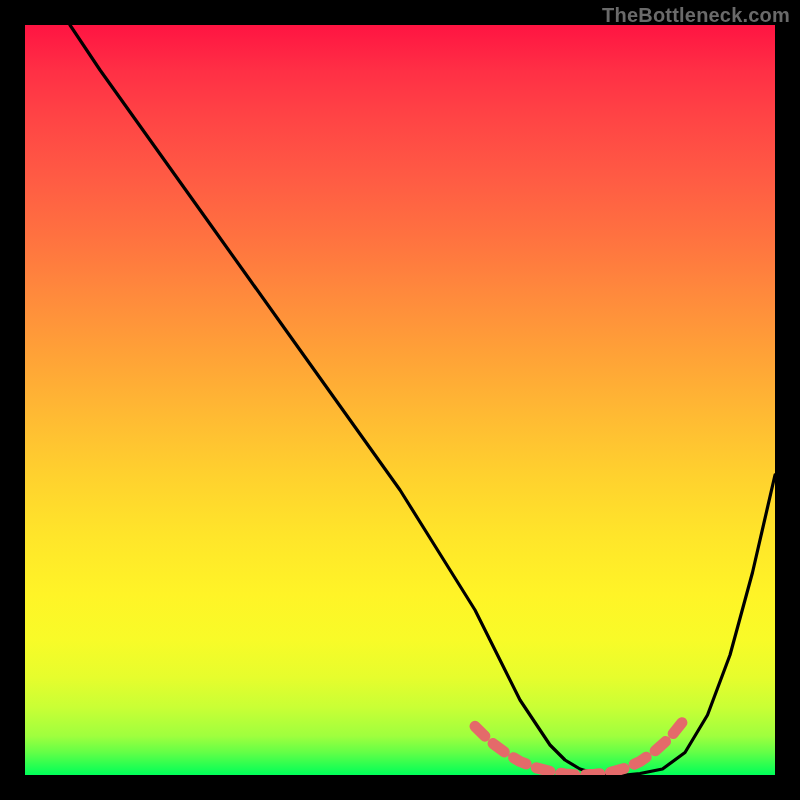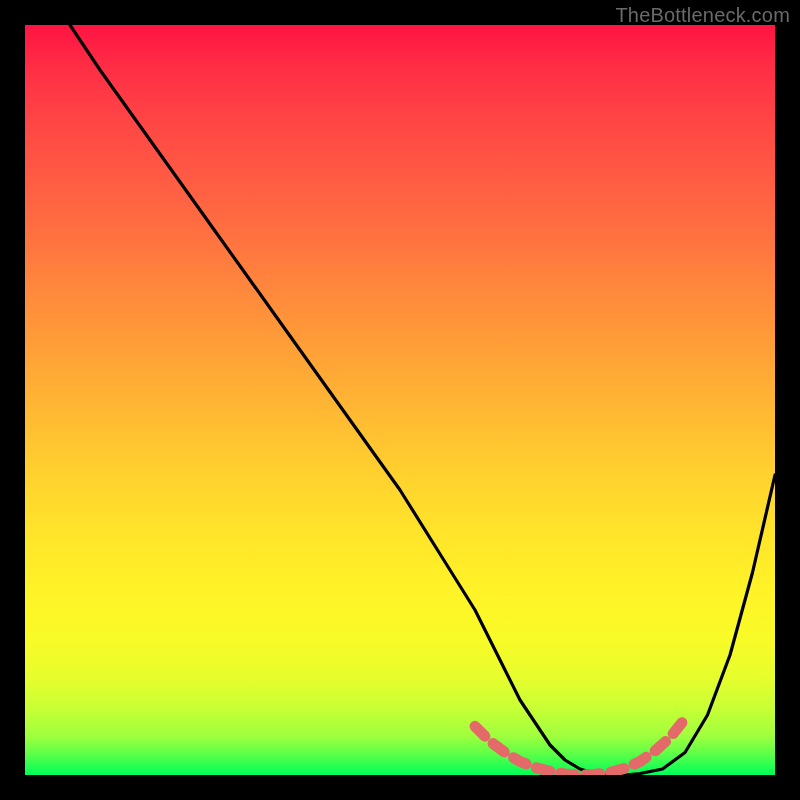--- a/index.html
+++ b/index.html
@@ -16,21 +16,21 @@
     width: 800px;
     height: 800px;
     background: #000;
   }
   .watermark {
     position: absolute;
     top: 4px;
     right: 10px;
     color: #6a6a6a;
     font-size: 20px;
-    font-weight: 400;
+    font-weight: 700;
     letter-spacing: 0.2px;
     z-index: 20;
   }
   .plot {
     position: absolute;
     left: 25px;
     top: 25px;
     width: 750px;
     height: 750px;
     

